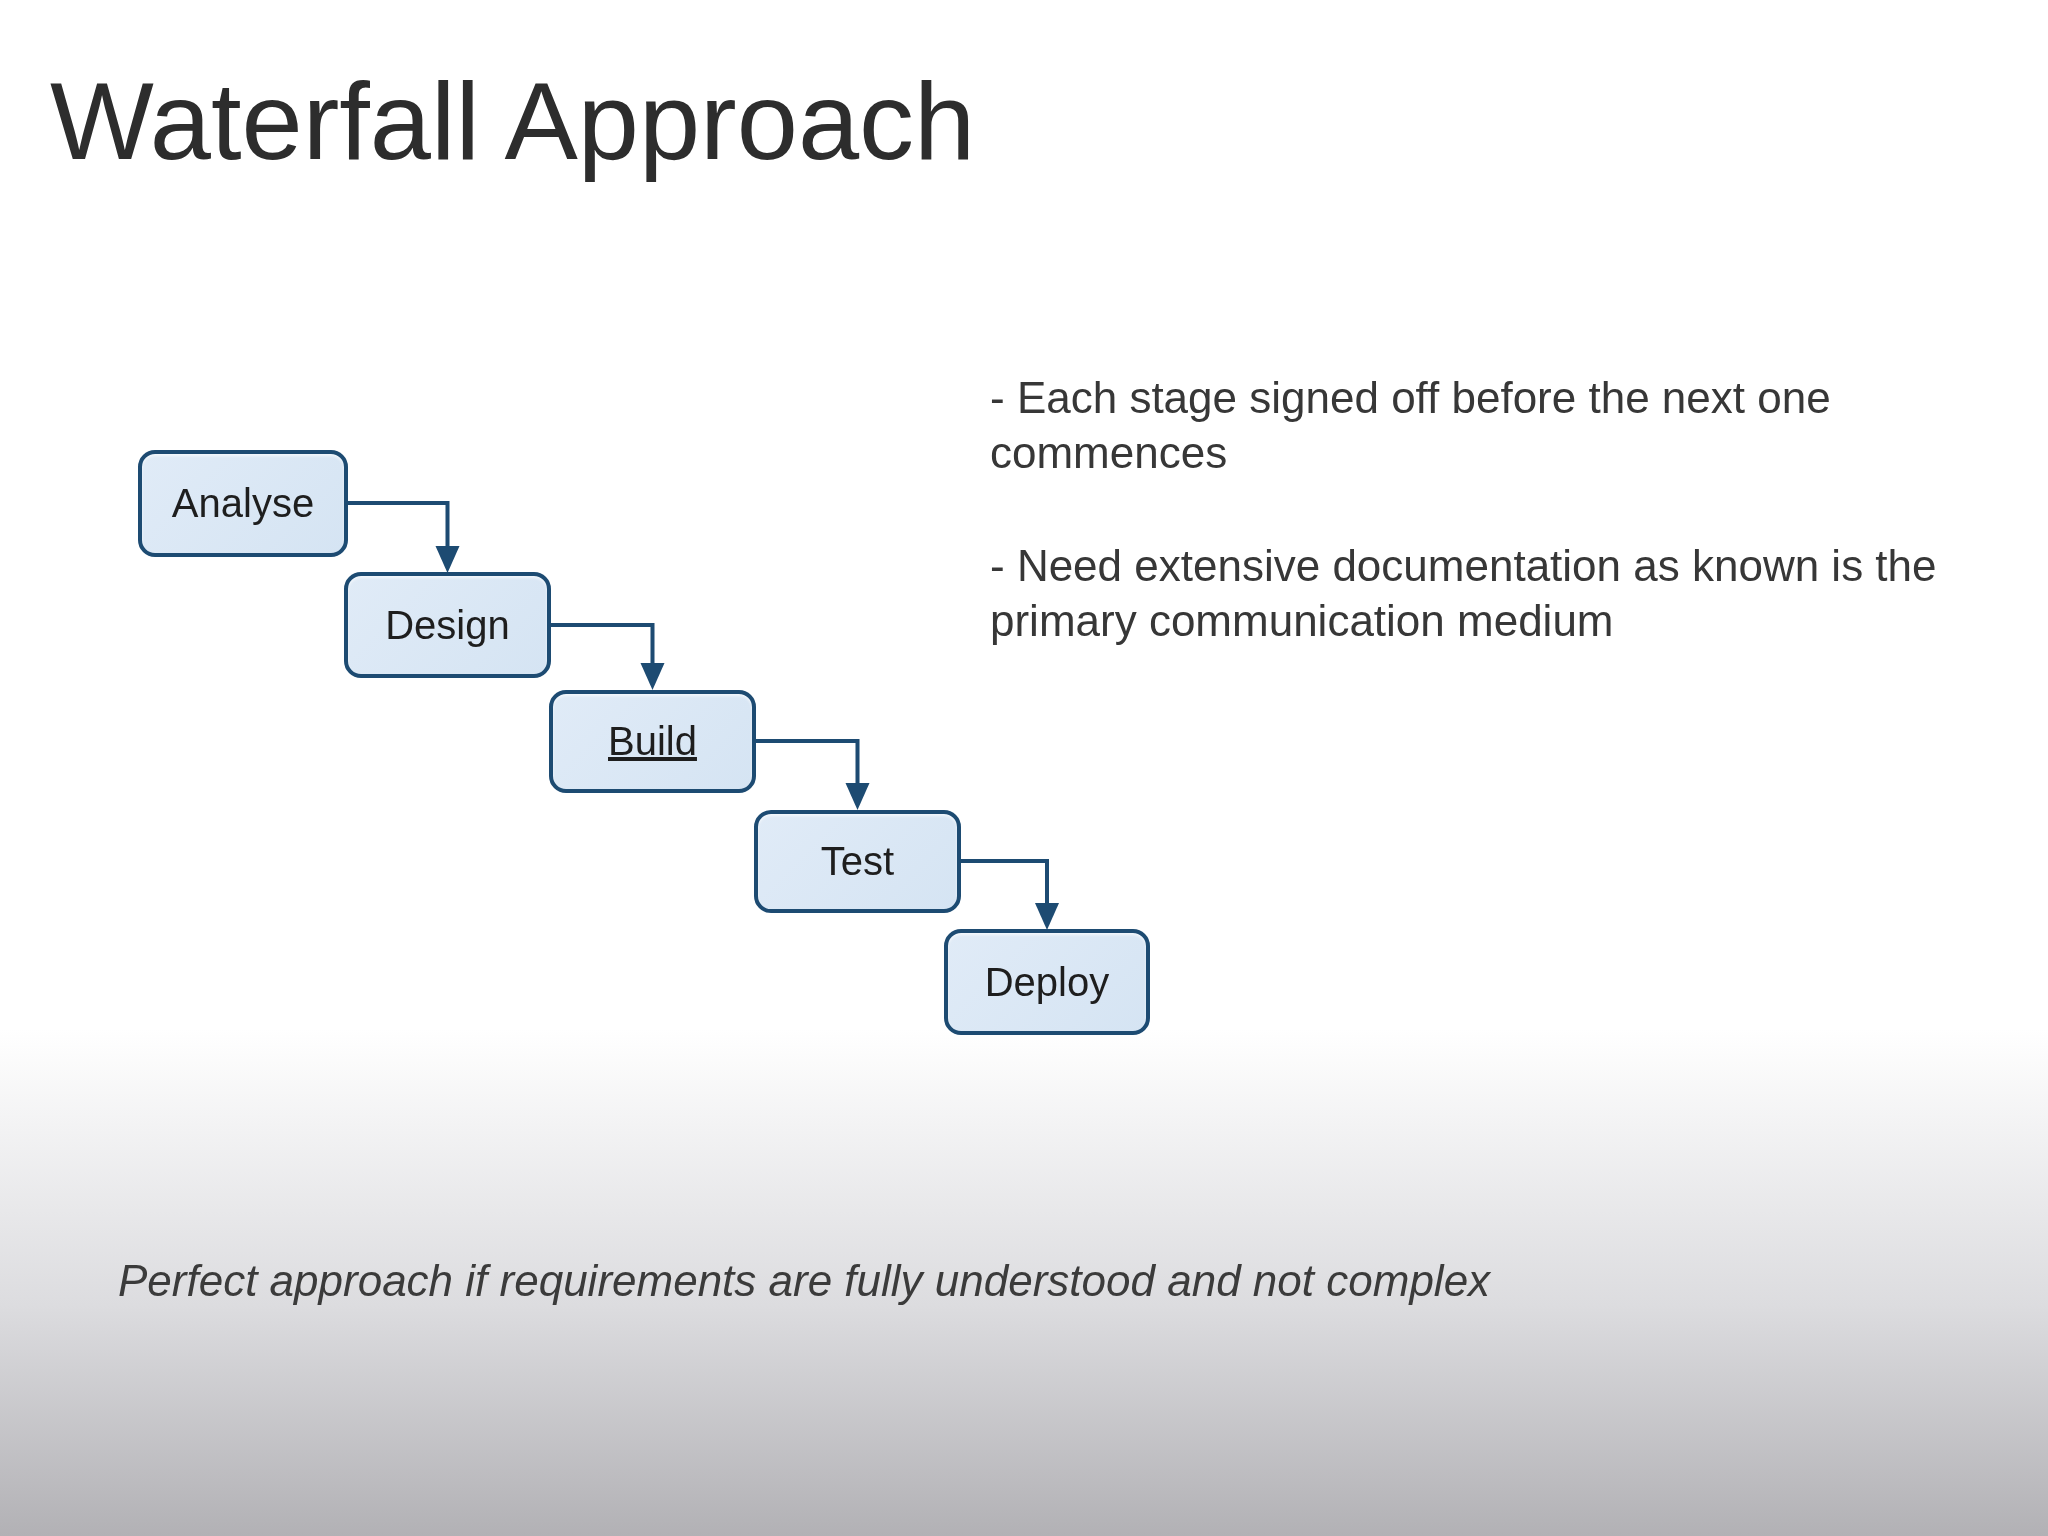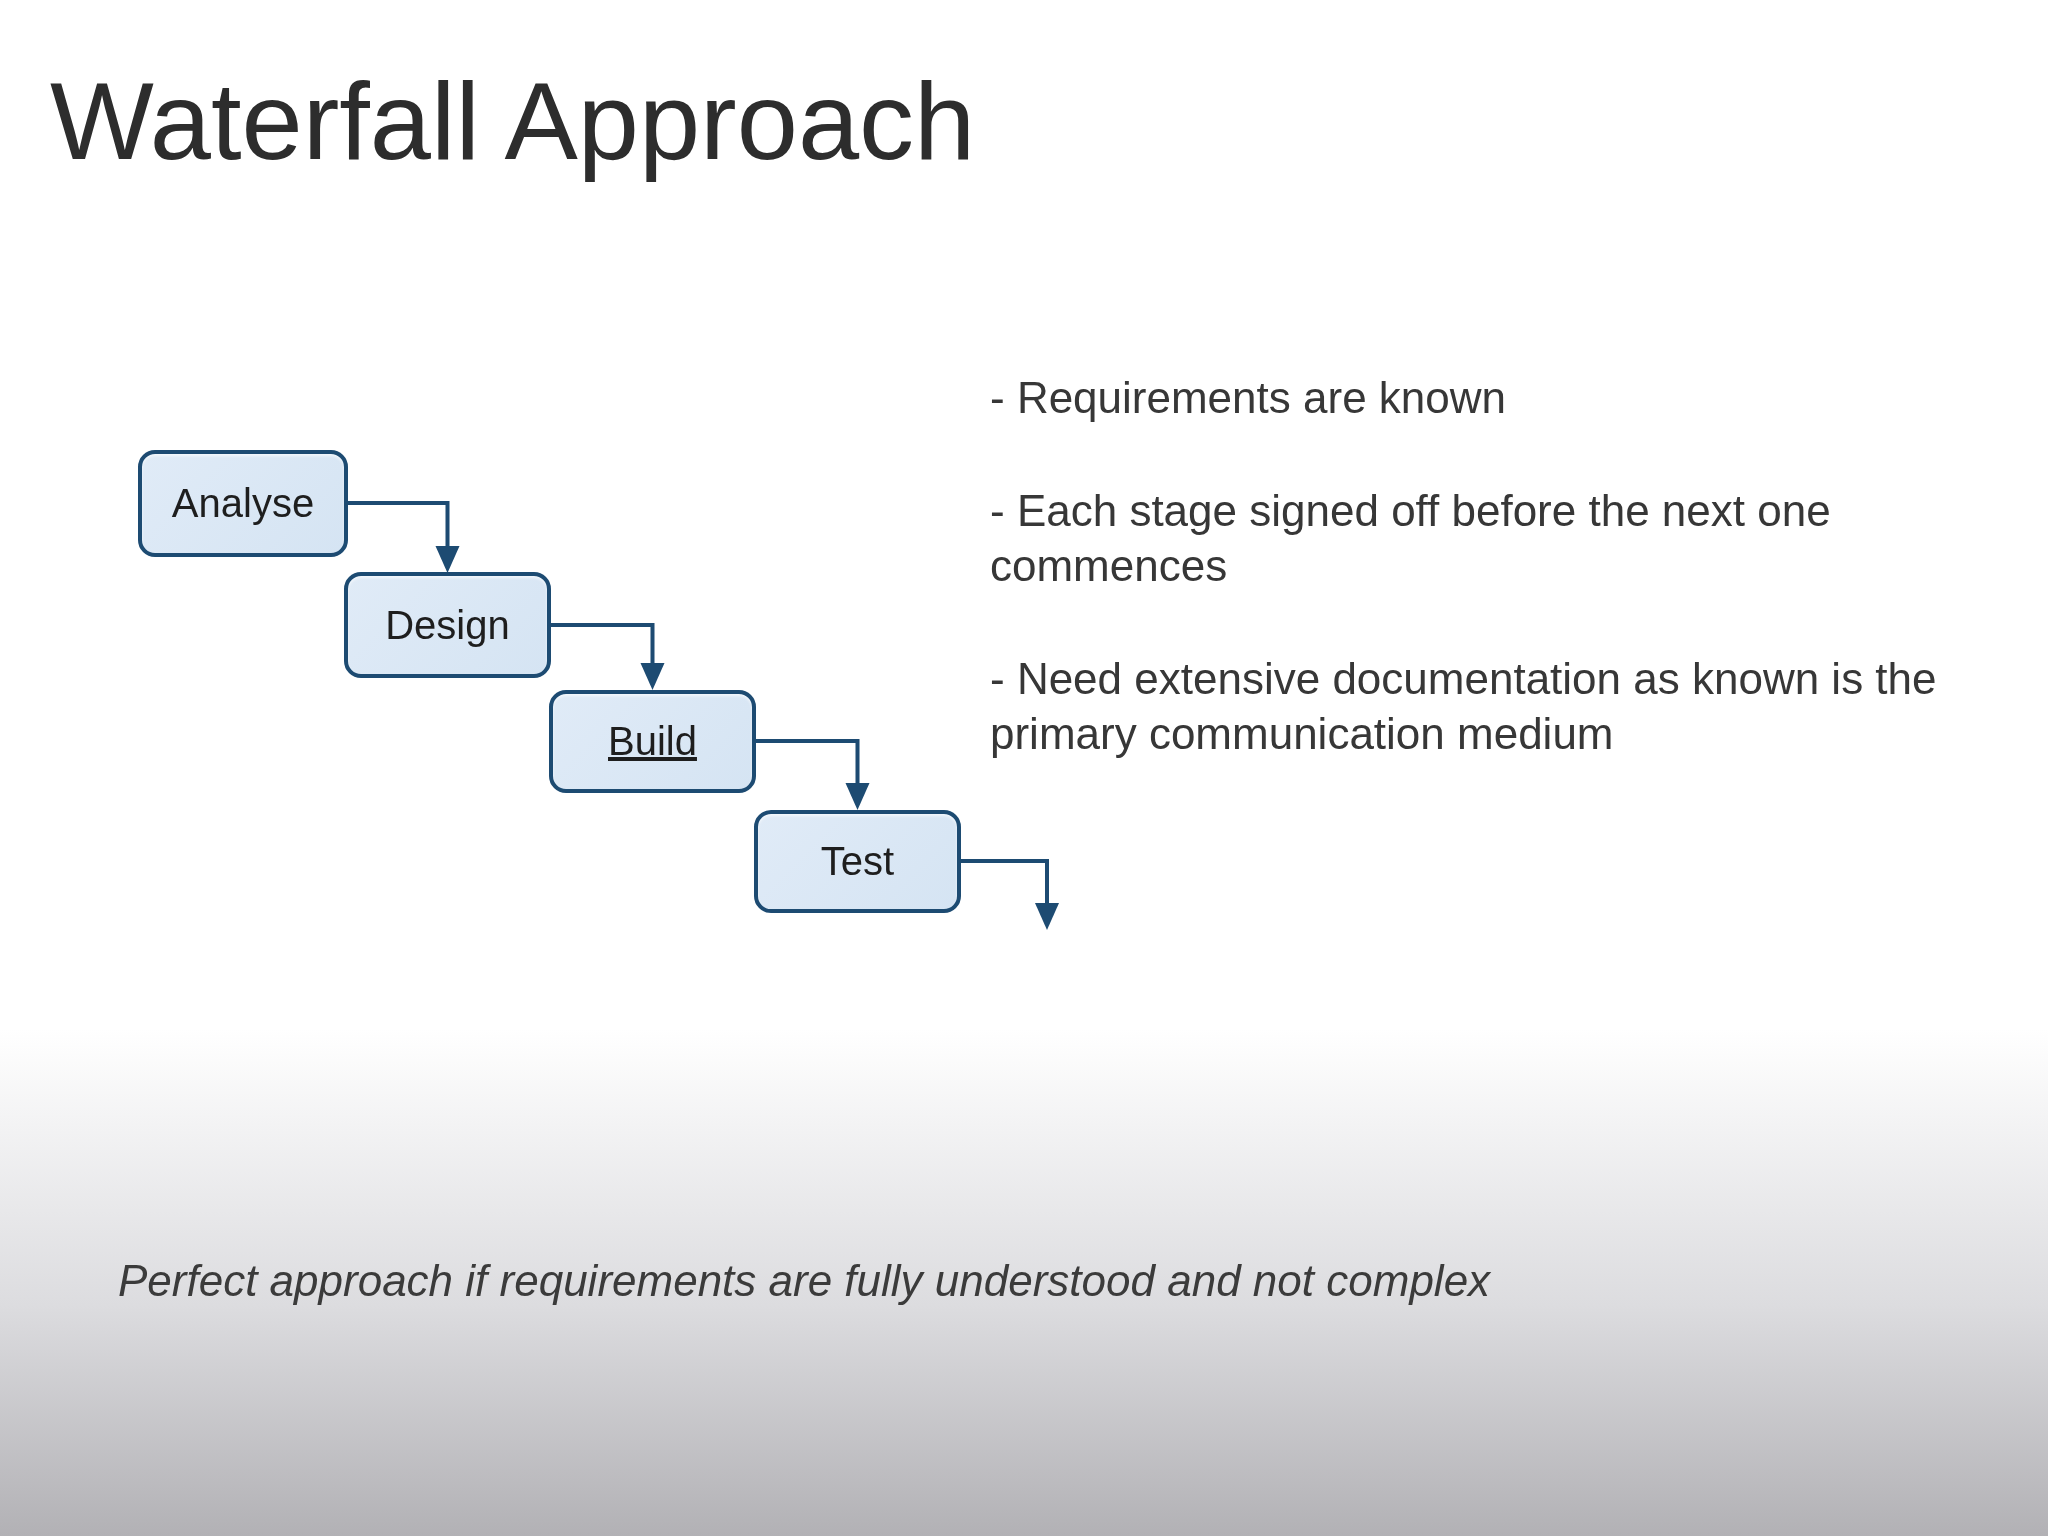--- a/index.html
+++ b/index.html
@@ -91,21 +91,20 @@
   }
 </style>
 </head>
 <body>
 
 <div class="slide">
 
   <div class="title">Waterfall Approach</div>
 
   <div class="bullets">
-    <p class="bullet">- Requirements are known</p>
     <p class="bullet">- Each stage signed off before the next one commences</p>
     <p class="bullet">- Need extensive documentation as known is the primary communication medium</p>
   </div>
 
   <div class="diagram">
 
     <svg class="connectors" viewBox="0 0 2048 1536" xmlns="http://www.w3.org/2000/svg">
       <g fill="none" stroke-width="4">
         <path d="M 332 503 H 431.5 V 547" style="stroke: rgb(29, 75, 114);"></path>
         <polygon points="419.5,546 443.5,546 431.5,573" stroke="none" style="fill: rgb(29, 75, 114);"></polygon>
@@ -123,18 +122,21 @@
     </div>
     <div class="stage s1" style="border-color: rgb(29, 75, 114);">
       <span>Design</span>
     </div>
     <div class="stage s2" style="border-color: rgb(29, 75, 114);">
       <span>Build</span>
     </div>
     <div class="stage s3" style="border-color: rgb(29, 75, 114);">
       <span>Test</span>
     </div>
+    <div class="stage s4" style="border-color: rgb(29, 75, 114);">
+      <span>Deploy</span>
+    </div>
 
   </div>
 
   <div class="footer">Perfect approach if requirements are fully understood and not complex</div>
 
 </div>
 
 </body></html>

